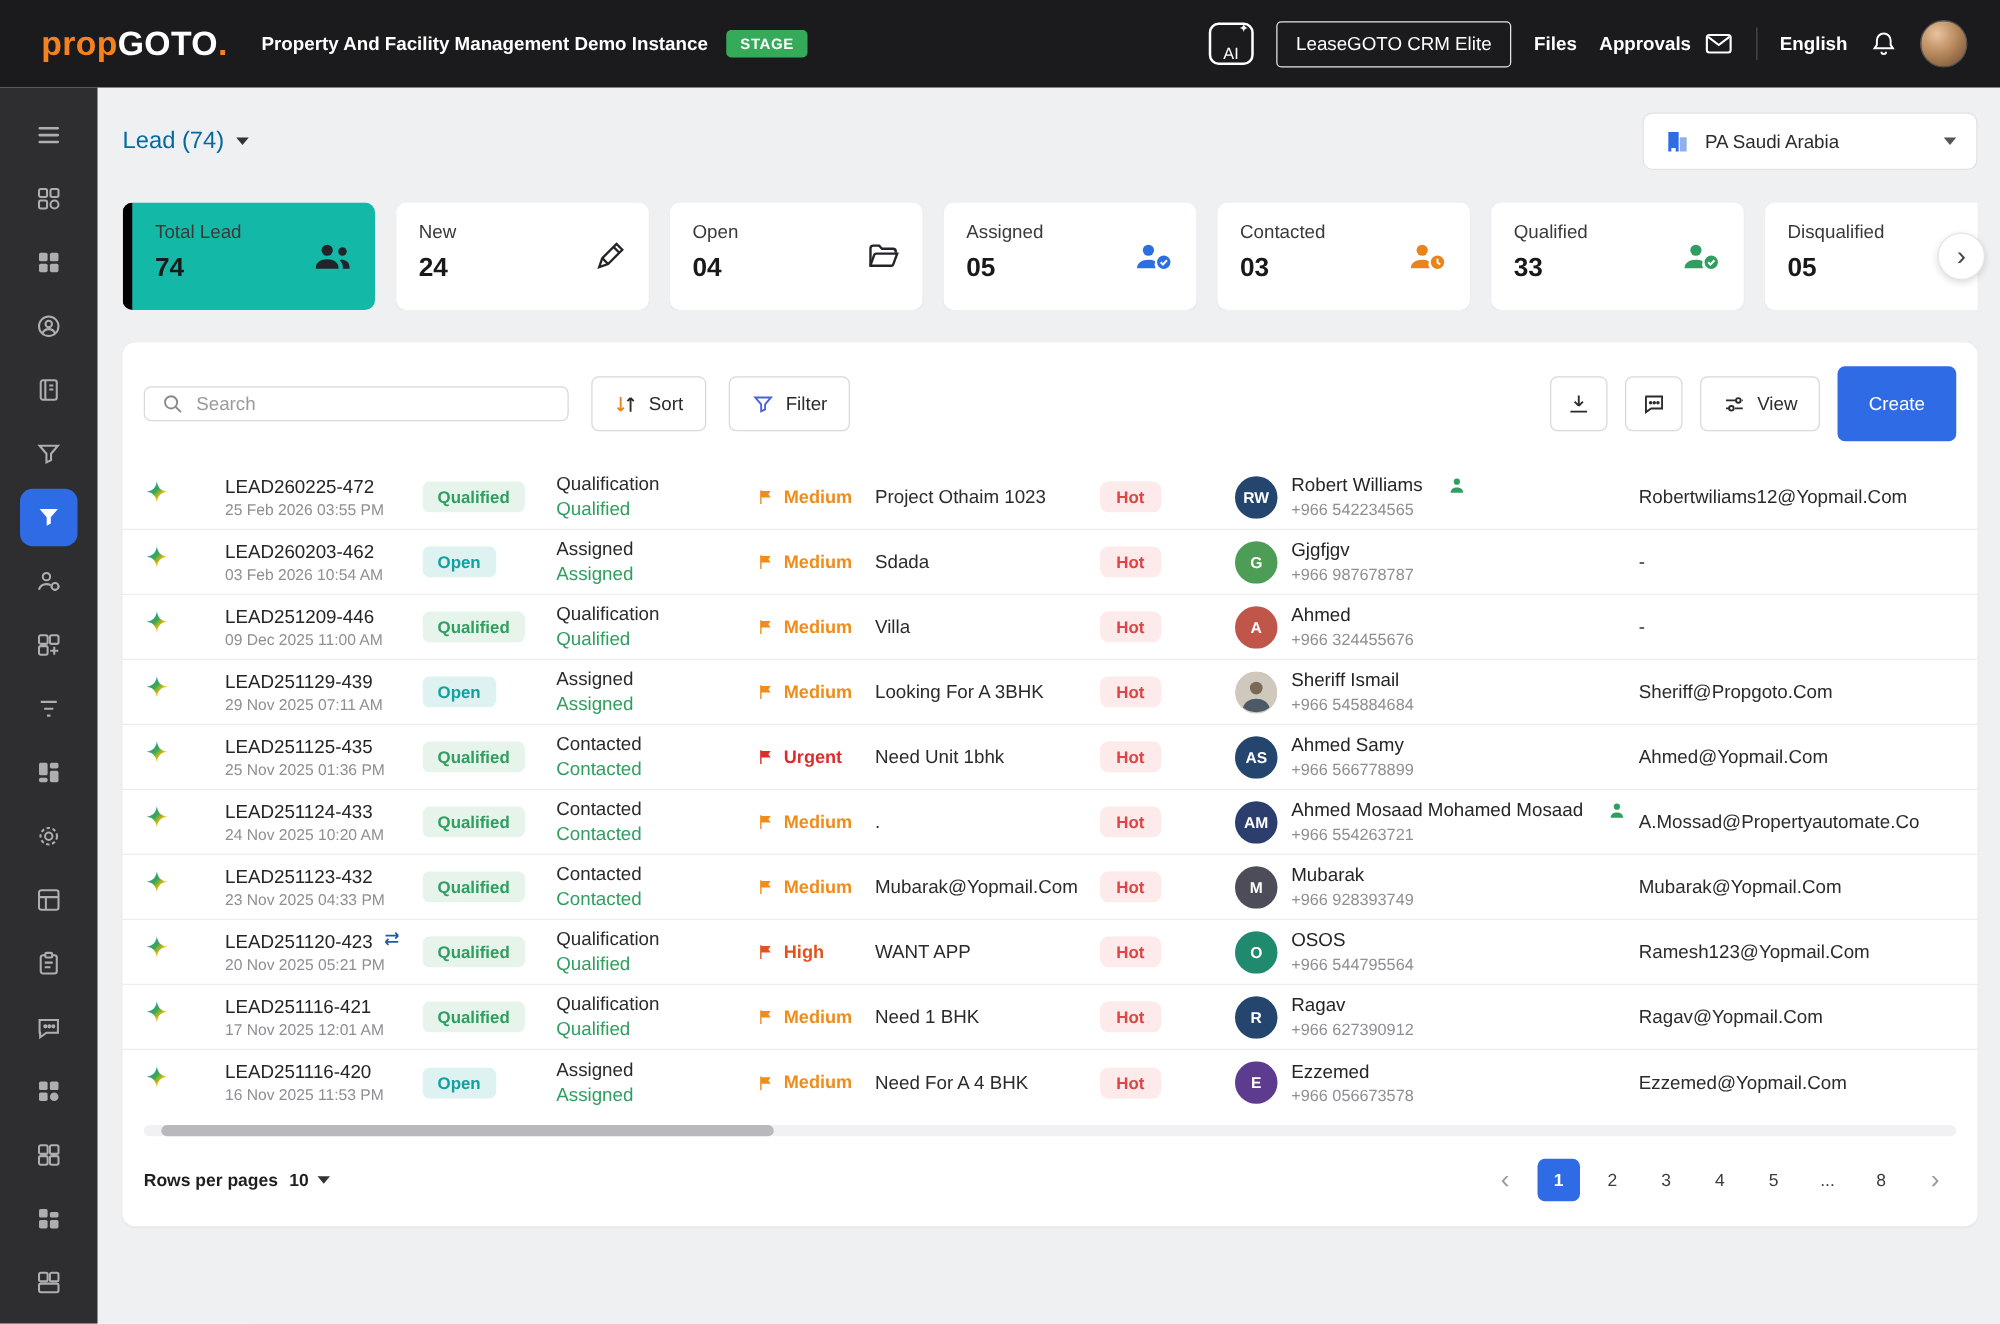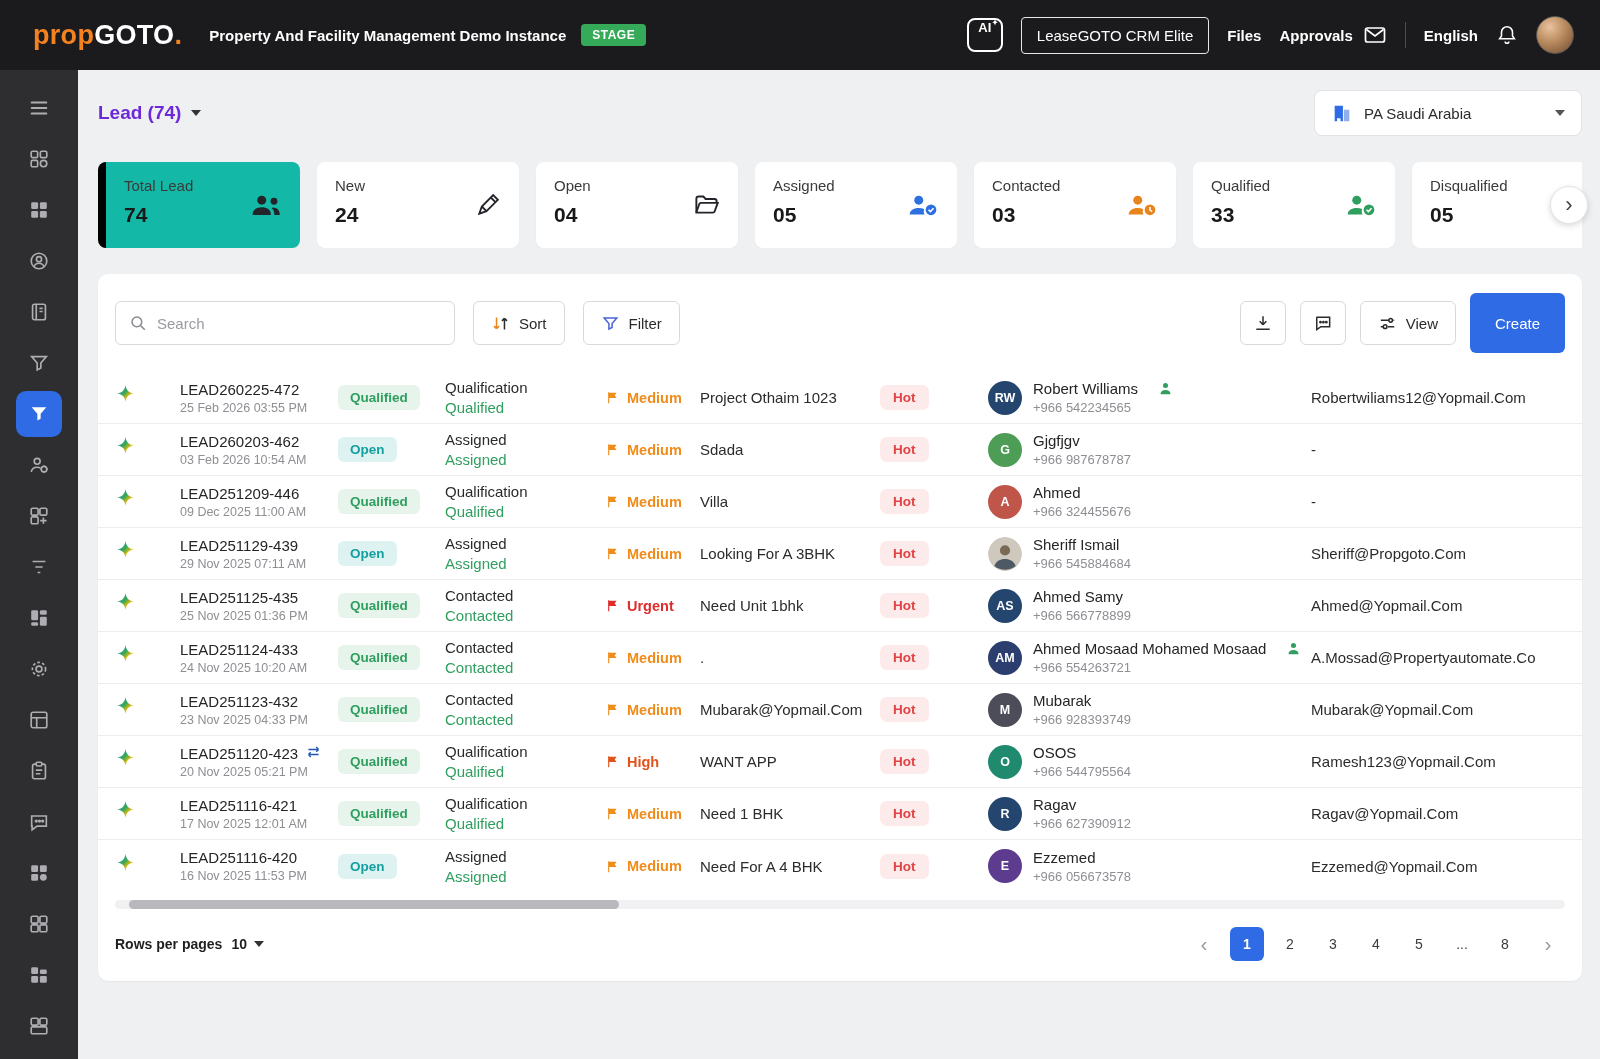--- a/index.html
+++ b/index.html
@@ -7,60 +7,60 @@
   body { font-family:"Liberation Sans",sans-serif; background:#eef0f1; color:#2b2b2b; }
 
   
   .topbar { height:70px; background:#1b1b1d; display:flex; align-items:center; padding:0 26px 0 33px; color:#fff; }
   .logo { font-size:27px; font-weight:800; letter-spacing:.3px; white-space:nowrap; }
   .logo .orange { color:#f58220; }
   .logo .white { color:#fff; }
   .instance-title { font-size:15px; font-weight:600; margin-left:27px; white-space:nowrap; }
   .stage-badge { background:#35ab59; color:#fff; font-size:12px; font-weight:700; padding:4px 11px; border-radius:4px; margin-left:15px; letter-spacing:.5px; }
   .top-right { margin-left:auto; display:flex; align-items:center; gap:18px; }
-  .ai-box { width:36px; height:34px; border:2px solid #fff; border-radius:8px; position:relative; display:flex; align-items:flex-start; justify-content:center; font-weight:700; font-size:13px; }
+  .ai-box { width:36px; height:34px; border:2px solid #fff; border-radius:8px; position:relative; display:flex; align-items:flex-end; justify-content:center; font-weight:400; font-size:13px; }
   .ai-box svg { position:absolute; top:-1px; right:1px; }
   .crm-btn { border:1px solid #e6e6e6; border-radius:4px; padding:9px 15px; font-size:15px; background:transparent; color:#fff; font-family:inherit; cursor:pointer; white-space:nowrap; }
   .nav-link { font-size:15px; font-weight:600; color:#fff; cursor:pointer; white-space:nowrap; }
   .approvals-wrap { display:flex; align-items:center; gap:10px; }
   .vdivider { width:1px; height:26px; background:#4d4d4f; }
   .icon-white { color:#fff; display:flex; align-items:center; }
   .avatar-top { width:38px; height:38px; border-radius:50%; border:1px solid #555;
     background: radial-gradient(circle at 35% 28%, #e8c39e 0%, #b98a5e 45%, #6b4a30 100%); cursor:pointer; }
 
   
   .shell { display:flex; height:989px; }
   .sidebar { width:78px; background:#2e2e30; display:flex; flex-direction:column; align-items:center; padding-top:12px; overflow:hidden; flex-shrink:0; }
   .side-item { width:78px; height:51px; display:flex; align-items:center; justify-content:center; color:#aeaeb2; cursor:pointer; flex-shrink:0; }
   .side-item svg { width:22px; height:22px; }
   .side-active-box { width:46px; height:46px; background:#2e6be5; border-radius:10px; display:flex; align-items:center; justify-content:center; color:#fff; }
 
   .main { flex:1; padding:20px 18px 0 20px; position:relative; overflow:hidden; }
 
   
   .page-head { display:flex; justify-content:space-between; align-items:center; }
-  .page-title { font-size:19px; font-weight:700; color:#6d28d9; display:flex; align-items:center; gap:10px; cursor:pointer; }
+  .page-title { font-size:19px; font-weight:400; color:#0369a1; display:flex; align-items:center; gap:10px; cursor:pointer; }
   .caret-down { width:0; height:0; border-left:5px solid transparent; border-right:5px solid transparent; border-top:6px solid #333; display:inline-block; }
   .prop-select { background:#fff; border:1px solid #e2e2e6; border-radius:8px; height:46px; display:flex; align-items:center; gap:11px; padding:0 16px; min-width:268px; font-weight:400; font-size:15px; cursor:pointer; }
   .prop-select .caret-down { margin-left:auto; border-top-color:#555; }
 
   
   .stats-wrap { position:relative; margin-top:26px; }
   .stats { display:flex; gap:17px; overflow:hidden; }
   .stat { flex:0 0 202px; height:86px; background:#fff; border-radius:8px; padding:15px 18px; display:flex; justify-content:space-between; cursor:pointer; box-shadow:0 1px 2px rgba(0,0,0,.03); }
   .stat.active { background:#14b8a6; border-left:8px solid #000000; }
   .stat .lbl { font-size:15px; color:#3a3a3a; }
   .stat .val { font-size:21px; font-weight:700; margin-top:9px; color:#191919; }
   .stat-icon { align-self:center; display:flex; }
   .stats-next { position:absolute; right:-6px; top:50%; transform:translateY(-50%); width:38px; height:38px; border-radius:50%; background:#fff; border:1px solid #e5e5e8; box-shadow:0 2px 6px rgba(0,0,0,.15); display:flex; align-items:center; justify-content:center; font-size:22px; color:#444; cursor:pointer; }
 
   
   .card { background:#fff; border-radius:10px; margin-top:26px; box-shadow:0 1px 2px rgba(0,0,0,.04); }
   .toolbar { display:flex; align-items:center; gap:18px; padding:19px 17px; }
-  .search-box { width:340px; height:44px; border:1px solid #d8d8dd; border-radius:6px; display:flex; align-items:center; gap:10px; padding:0 13px; background:#fff; }
+  .search-box { width:340px; height:28px; border:1px solid #d8d8dd; border-radius:6px; display:flex; align-items:center; gap:10px; padding:0 13px; background:#fff; }
   .search-box input { border:0; outline:0; font-size:15px; flex:1; color:#333; background:transparent; font-family:inherit; }
   .search-box input::placeholder { color:#9a9aa0; }
   .btn { height:44px; border:1px solid #d8d8dd; border-radius:6px; background:#fff; display:flex; align-items:center; gap:9px; padding:0 17px; font-size:15px; color:#2b2b2b; font-family:inherit; cursor:pointer; }
   .icon-btn { width:46px; height:44px; padding:0; justify-content:center; }
   .right-tools { margin-left:auto; display:flex; gap:14px; align-items:center; }
   .create-btn { background:#2e6be5; color:#fff; border:0; border-radius:6px; height:60px; padding:0 25px; font-size:15px; font-family:inherit; cursor:pointer; }
 
   .tgrid { display:grid; grid-template-columns:82px 158px 107px 160px 95px 180px 108px 323px minmax(0,1fr); align-items:center; }
   .thead { background:#f4f4f6; height:38px; font-weight:700; font-size:15px; color:#2b2b2b; }
   .trow { height:52px; border-bottom:1px solid #ededf0; cursor:pointer; }

